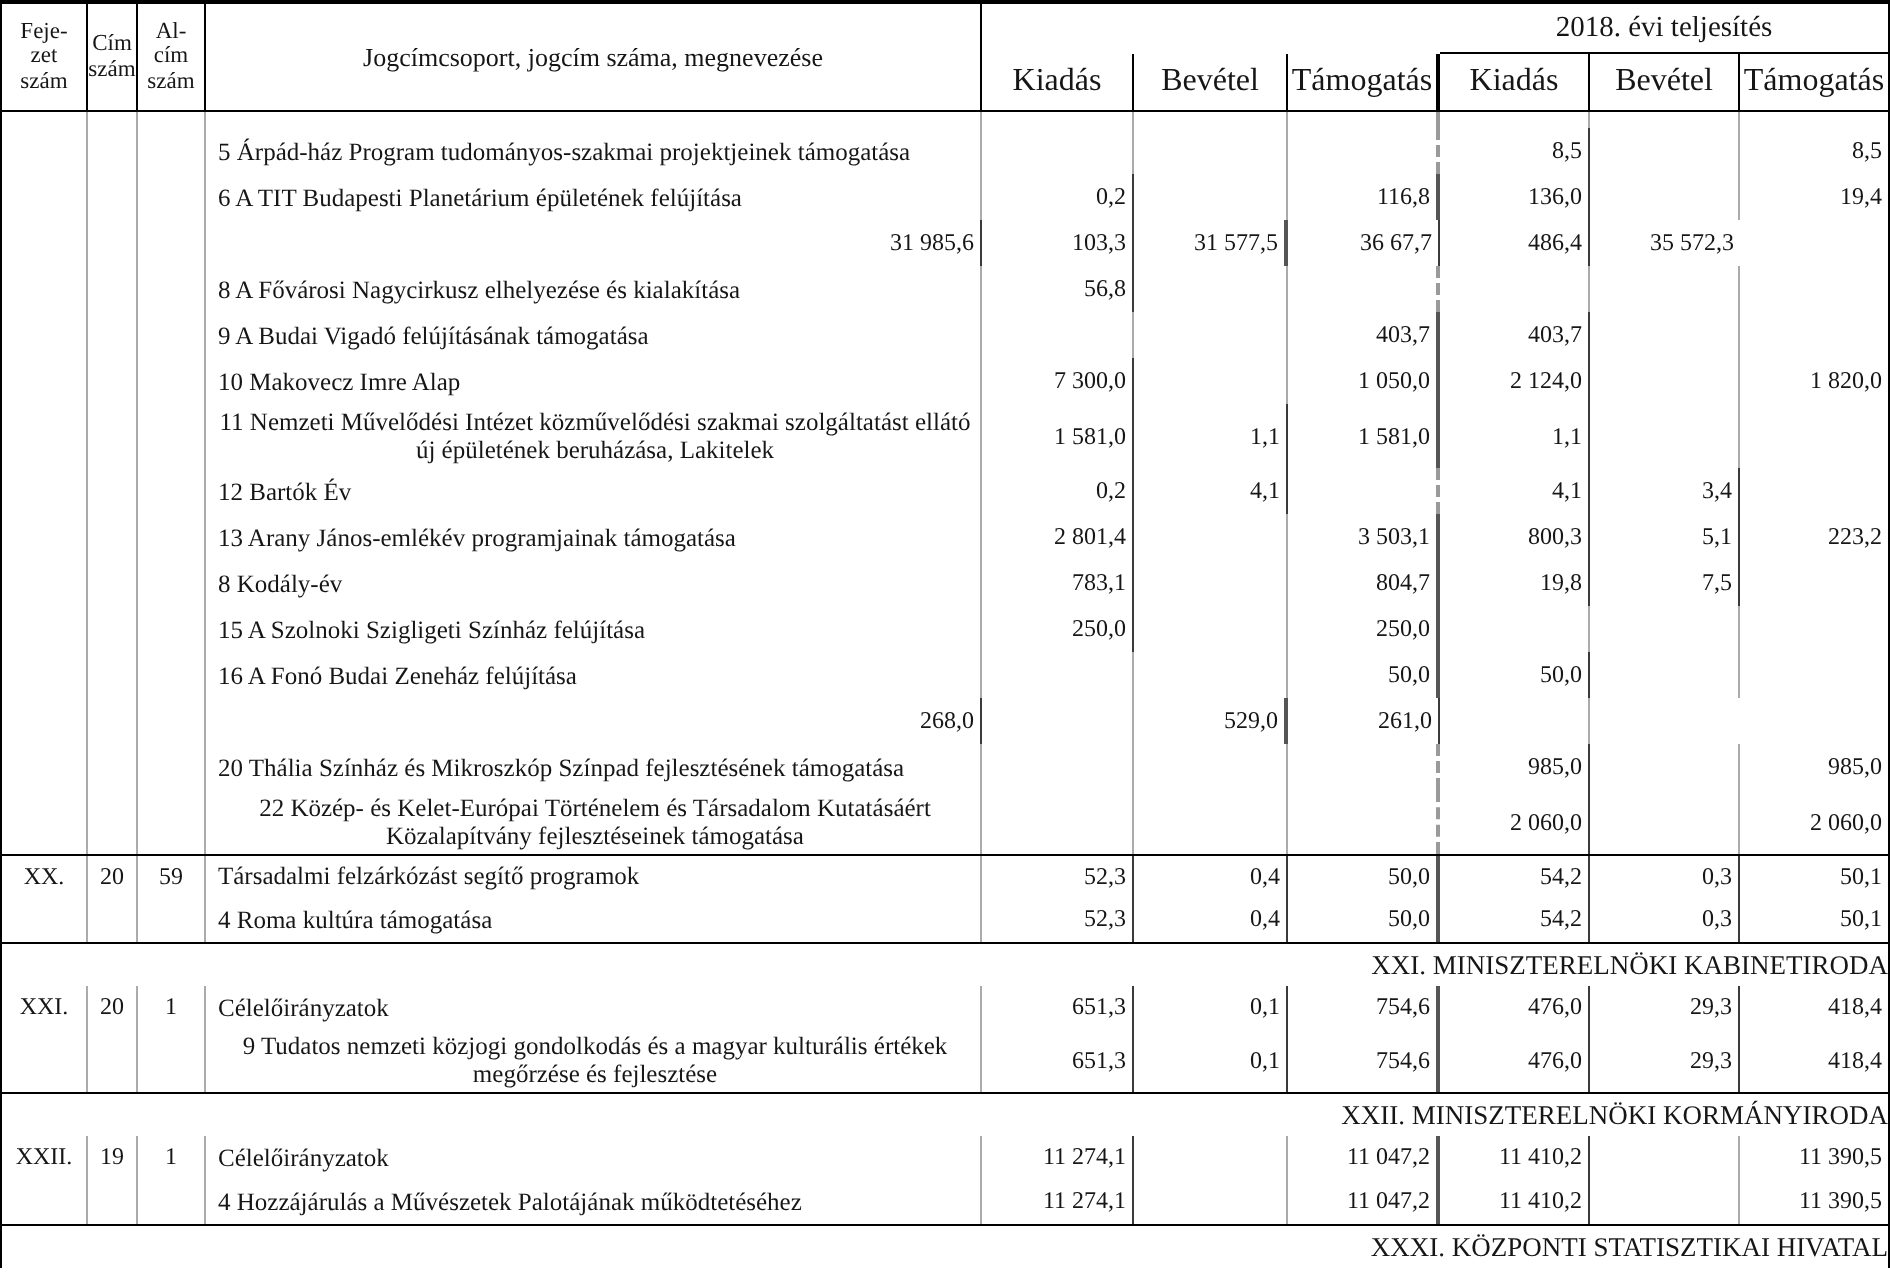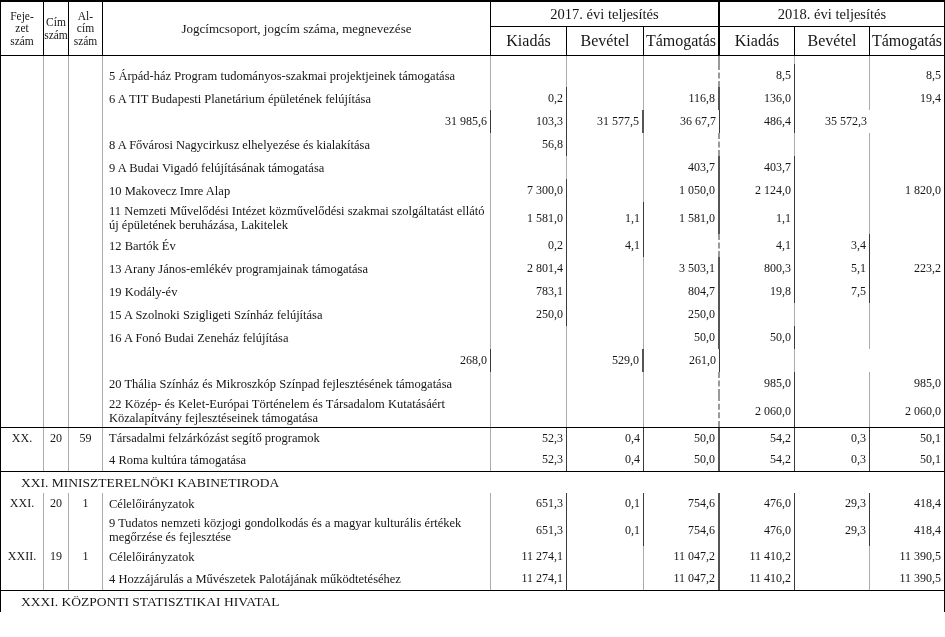--- a/index.html
+++ b/index.html
@@ -49,57 +49,57 @@
   .row.bold{font-weight:normal;min-height:21px;}
   .row.topline{border-top:1px solid #000;}
   .cell{border-right:1px solid #ababab;box-sizing:border-box;}
   .cell.id{
     display:flex;align-items:center;justify-content:center;
     font-size:12px;text-align:center;
   }
   .cell.name{
     display:flex;align-items:center;
     padding:2px 4px 2px 6px;
-    font-size:12.5px;line-height:14px;
+    font-size:12.5px;line-height:14px;text-align:center;
   }
   .cell.num{
     display:flex;align-items:center;justify-content:flex-end;
     padding-right:3px;font-size:12px;white-space:nowrap;
   }
   .cell.filled{border-right-color:#3a3a3a;}
   .cell.gsep{border-right:2px dashed #9a9a9a;}
   .cell.gsep.filled{border-right:2px solid #555;}
   .cell.last{border-right:none;}
   .row.section{
     display:block;
     border-left:1px solid #000;
     border-right:1px solid #000;
     border-top:1px solid #000;
     box-sizing:border-box;
     min-height:21px;
     padding:3px 0 2px 20px;
     font-size:13.5px;
+    text-align:right;
   }
 </style>
 </head>
 <body>
 
 <div id="page">
 
   <div class="hdr">
     <div class="hcell span2 small" style="grid-column:1">Feje-
 zet
 szám</div>
     <div class="hcell span2 small" style="grid-column:2">Cím
 szám</div>
     <div class="hcell span2 small" style="grid-column:3">Al-
 cím
 szám</div>
     <div class="hcell span2 namehead" style="grid-column:4">Jogcímcsoport, jogcím száma, megnevezése</div>
-    <div class="hcell group gsep" style="grid-column:5/8">2017. évi teljesítés</div>
     <div class="hcell group last" style="grid-column:8/11">2018. évi teljesítés</div>
     <div class="hcell sub" style="grid-column:5">Kiadás</div>
     <div class="hcell sub" style="grid-column:6">Bevétel</div>
     <div class="hcell sub gsep" style="grid-column:7">Támogatás</div>
     <div class="hcell sub" style="grid-column:8">Kiadás</div>
     <div class="hcell sub" style="grid-column:9">Bevétel</div>
     <div class="hcell sub last" style="grid-column:10">Támogatás</div>
   </div>
 
   <div id="rows">
@@ -219,21 +219,21 @@
         <div class="cell num"></div>
         <div class="cell num gsep filled">3 503,1</div>
         <div class="cell num filled">800,3</div>
         <div class="cell num filled">5,1</div>
         <div class="cell num last filled">223,2</div>
       </div>
       <div class="row item">
         <div class="cell id"></div>
         <div class="cell id"></div>
         <div class="cell id"></div>
-        <div class="cell name">19 Kodály-év</div>
+        <div class="cell name">8 Kodály-év</div>
         <div class="cell num filled">783,1</div>
         <div class="cell num"></div>
         <div class="cell num gsep filled">804,7</div>
         <div class="cell num filled">19,8</div>
         <div class="cell num filled">7,5</div>
         <div class="cell num last"></div>
       </div>
       <div class="row item">
         <div class="cell id"></div>
         <div class="cell id"></div>
@@ -335,20 +335,21 @@
         <div class="cell id"></div>
         <div class="cell id"></div>
         <div class="cell name">9 Tudatos nemzeti közjogi gondolkodás és a magyar kulturális értékek megőrzése és fejlesztése</div>
         <div class="cell num filled">651,3</div>
         <div class="cell num filled">0,1</div>
         <div class="cell num gsep filled">754,6</div>
         <div class="cell num filled">476,0</div>
         <div class="cell num filled">29,3</div>
         <div class="cell num last filled">418,4</div>
       </div>
+      <div class="row section topline"><span>XXII. MINISZTERELNÖKI KORMÁNYIRODA</span></div>
       <div class="row item bold">
         <div class="cell id">XXII.</div>
         <div class="cell id">19</div>
         <div class="cell id">1</div>
         <div class="cell name">Célelőirányzatok</div>
         <div class="cell num filled">11 274,1</div>
         <div class="cell num"></div>
         <div class="cell num gsep filled">11 047,2</div>
         <div class="cell num filled">11 410,2</div>
         <div class="cell num"></div>

